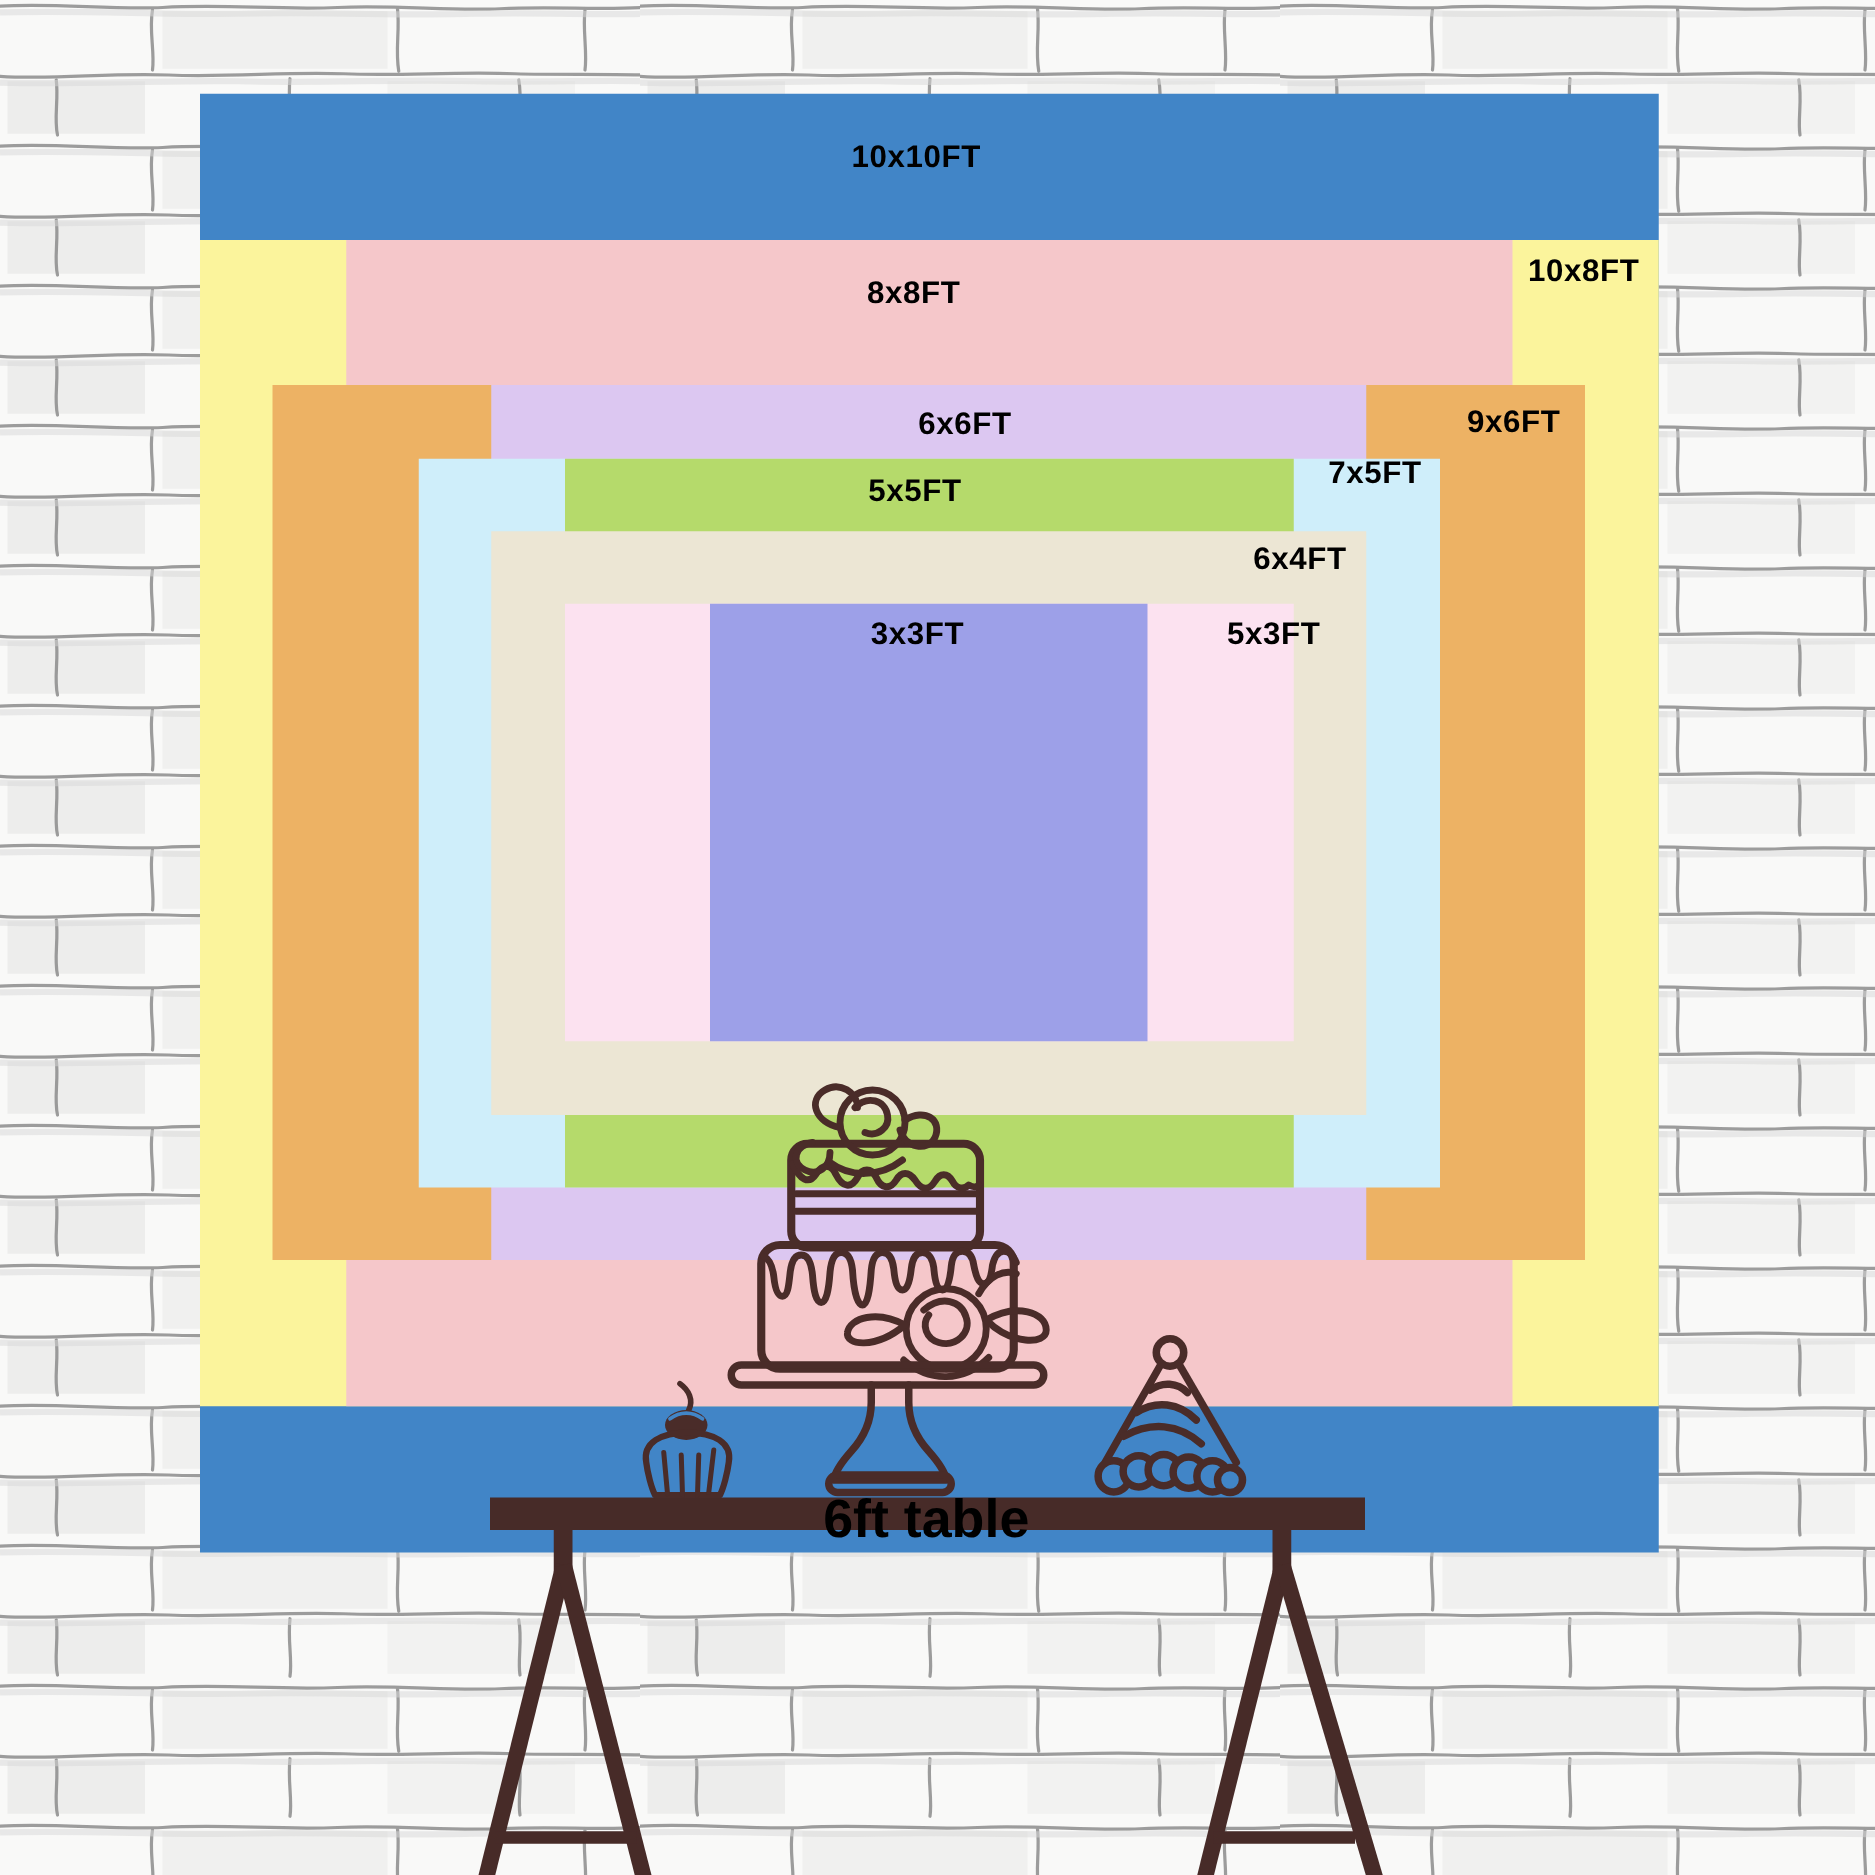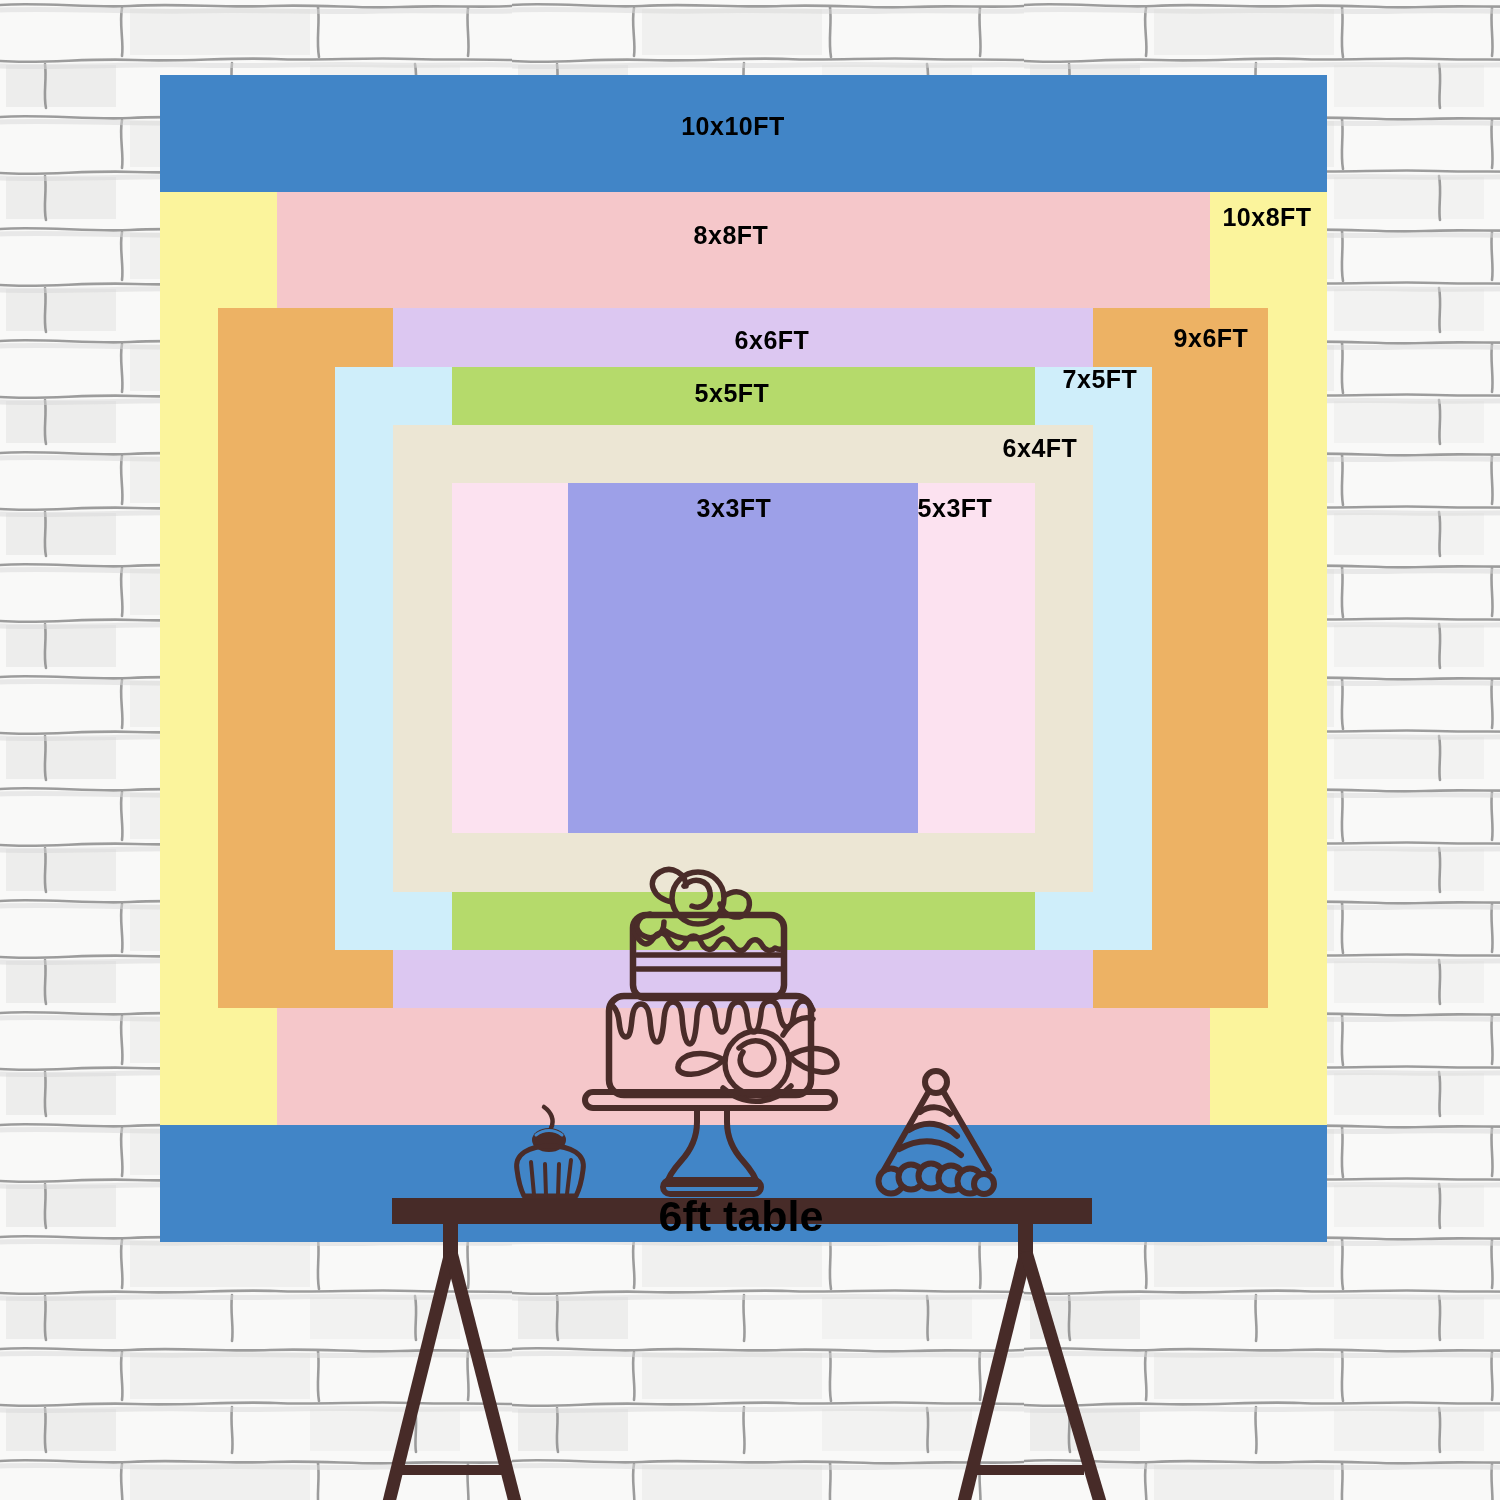--- a/index.html
+++ b/index.html
@@ -28,21 +28,21 @@
     font-size:25px;font-weight:600;color:#000000;white-space:nowrap;letter-spacing:.5px;
   }
   .lb-10x10{left:573px;top:51px;}
   .lb-10x8{left:1107px;top:142px;}
   .lb-8x8{left:571px;top:160px;}
   .lb-9x6{left:1051px;top:263px;}
   .lb-6x6{left:571px;top:265px;margin-left:41px;}
   .lb-7x5{left:940px;top:304px;}
   .lb-5x5{left:572px;top:318px;}
   .lb-6x4{left:880px;top:373px;text-align:right;}
-  .lb-5x3{left:795px;top:433px;text-align:center;}
+  .lb-5x3{left:859px;top:433px;text-align:center;}
   .lb-3x3{left:574px;top:433px;}
   
   .art{position:absolute;left:0;top:0;z-index:2;pointer-events:none;}
   .art .ln{stroke:var(--line);fill:none;stroke-linecap:round;stroke-linejoin:round;}
   .art .fl{fill:var(--line);stroke:none;}
   .art .bgdot{fill:var(--blue);stroke:var(--line);}
   .art .tbl{fill:var(--table);stroke:none;}
   .art .tln{stroke:var(--table);fill:none;stroke-linecap:butt;}
   .table-label{
     position:absolute;left:741px;top:1216px;transform:translate(-50%,-50%);z-index:3;

